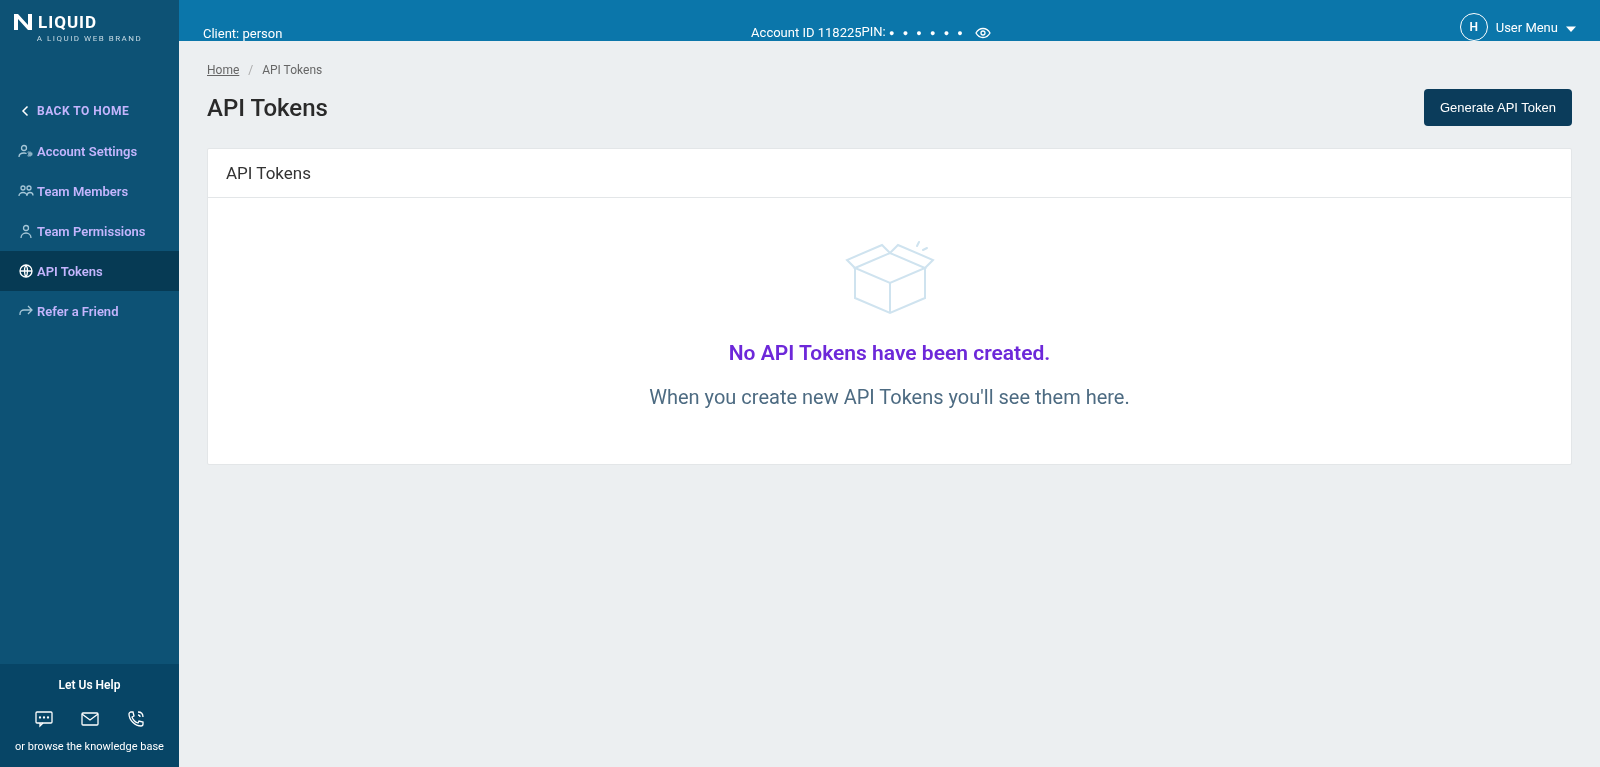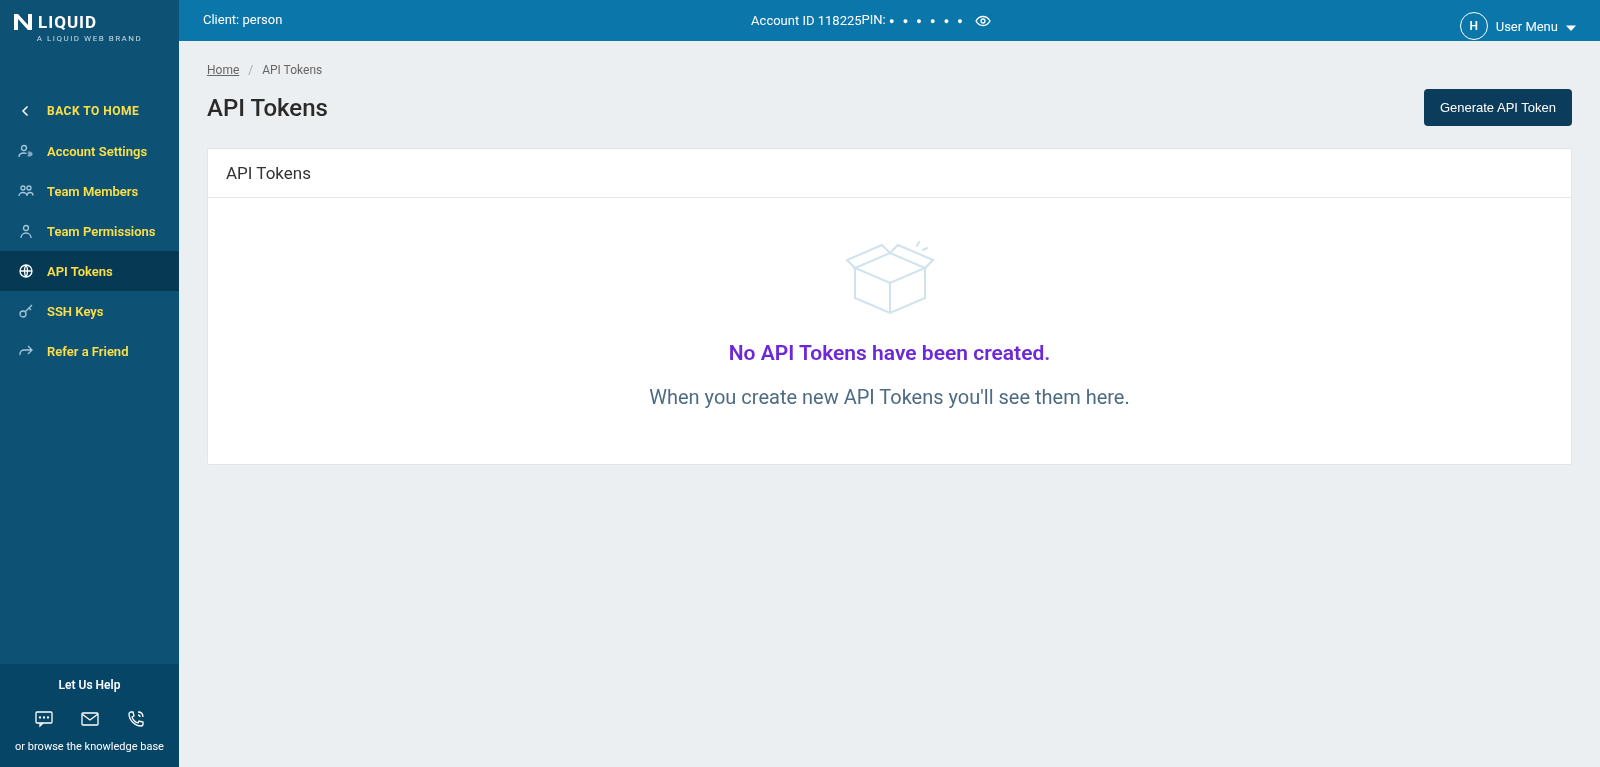--- a/index.html
+++ b/index.html
@@ -42,25 +42,25 @@
       margin-top: 2px;
       text-align: center;
     }
     .nav {
       flex: 1;
       padding-top: 38px;
     }
     .nav-item {
       display: flex;
       align-items: center;
-      gap: 13px;
+      gap: 3px;
       padding: 12px 18px;
       font-size: 13px;
       font-weight: 600;
-      color: #fde047;
+      color: #c4b5fd;
       cursor: pointer;
     }
     .nav-item.back {
       font-size: 12px;
       letter-spacing: 0.5px;
       font-weight: 700;
     }
     .nav-item.active {
       background: #063a54;
     }
@@ -103,22 +103,22 @@
     .main {
       flex: 1;
       display: flex;
       flex-direction: column;
     }
     .topbar {
       background: #0b76aa;
       color: #fff;
       height: 41px;
       display: flex;
-      align-items: flex-start;
-      padding: 12px 24px;
+      align-items: flex-end;
+      padding: 0 24px;
       font-size: 13px;
     }
     .topbar-left {
       font-weight: 400;
     }
     .topbar-center {
       margin-left: auto;
       display: flex;
       align-items: center;
     }
@@ -285,29 +285,20 @@
     <div class="nav-item active">
       <span class="nav-icon">
         <svg viewBox="0 0 16 16" width="16" height="16" fill="none" stroke="#fff" stroke-width="1.3">
             <circle cx="8" cy="8" r="6"></circle>
             <path d="M2 8h12M8 2c2 3 2 9 0 12M8 2c-2 3-2 9 0 12"></path>
           </svg>
       </span>
       <span>API Tokens</span>
     </div>
 
-    <div class="nav-item">
-      <span class="nav-icon">
-        <svg viewBox="0 0 16 16" width="16" height="16" fill="none" stroke="currentColor" stroke-width="1.3">
-            <circle cx="5" cy="11" r="3"></circle>
-            <path d="M7.5 8.5 14 2M11 5l2 2"></path>
-          </svg>
-      </span>
-      <span>SSH Keys</span>
-    </div>
 
     <div class="nav-item">
       <span class="nav-icon">
         <svg viewBox="0 0 16 16" width="16" height="16" fill="none" stroke="currentColor" stroke-width="1.3">
             <path d="M10 3 14 7l-4 4M14 7H6c-2 0-4 1.5-4 4v1"></path>
           </svg>
       </span>
       <span>Refer a Friend</span>
     </div>
   </nav>

